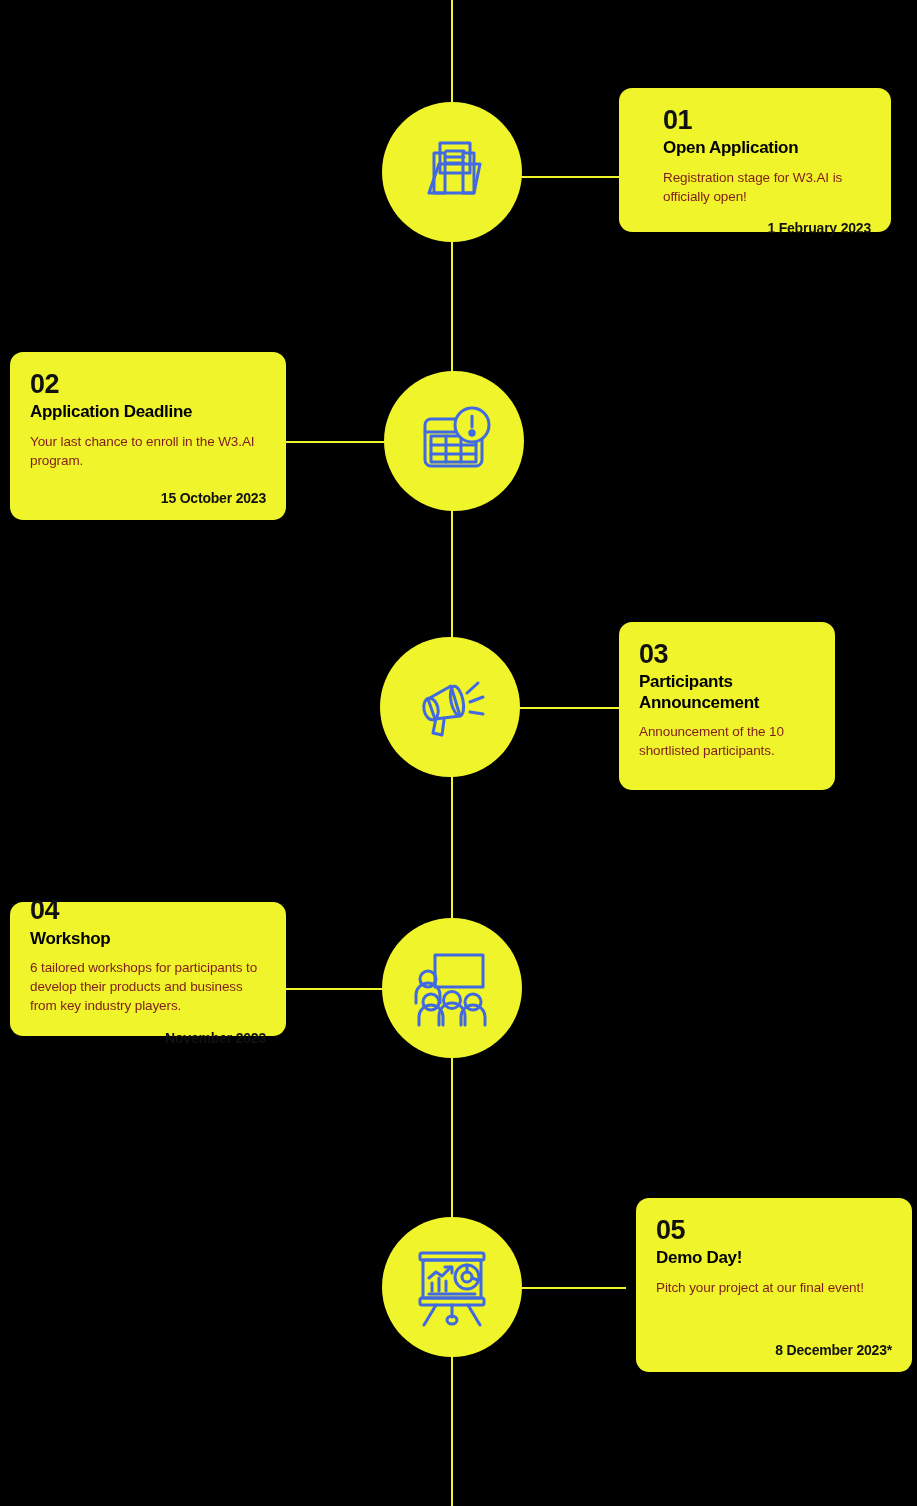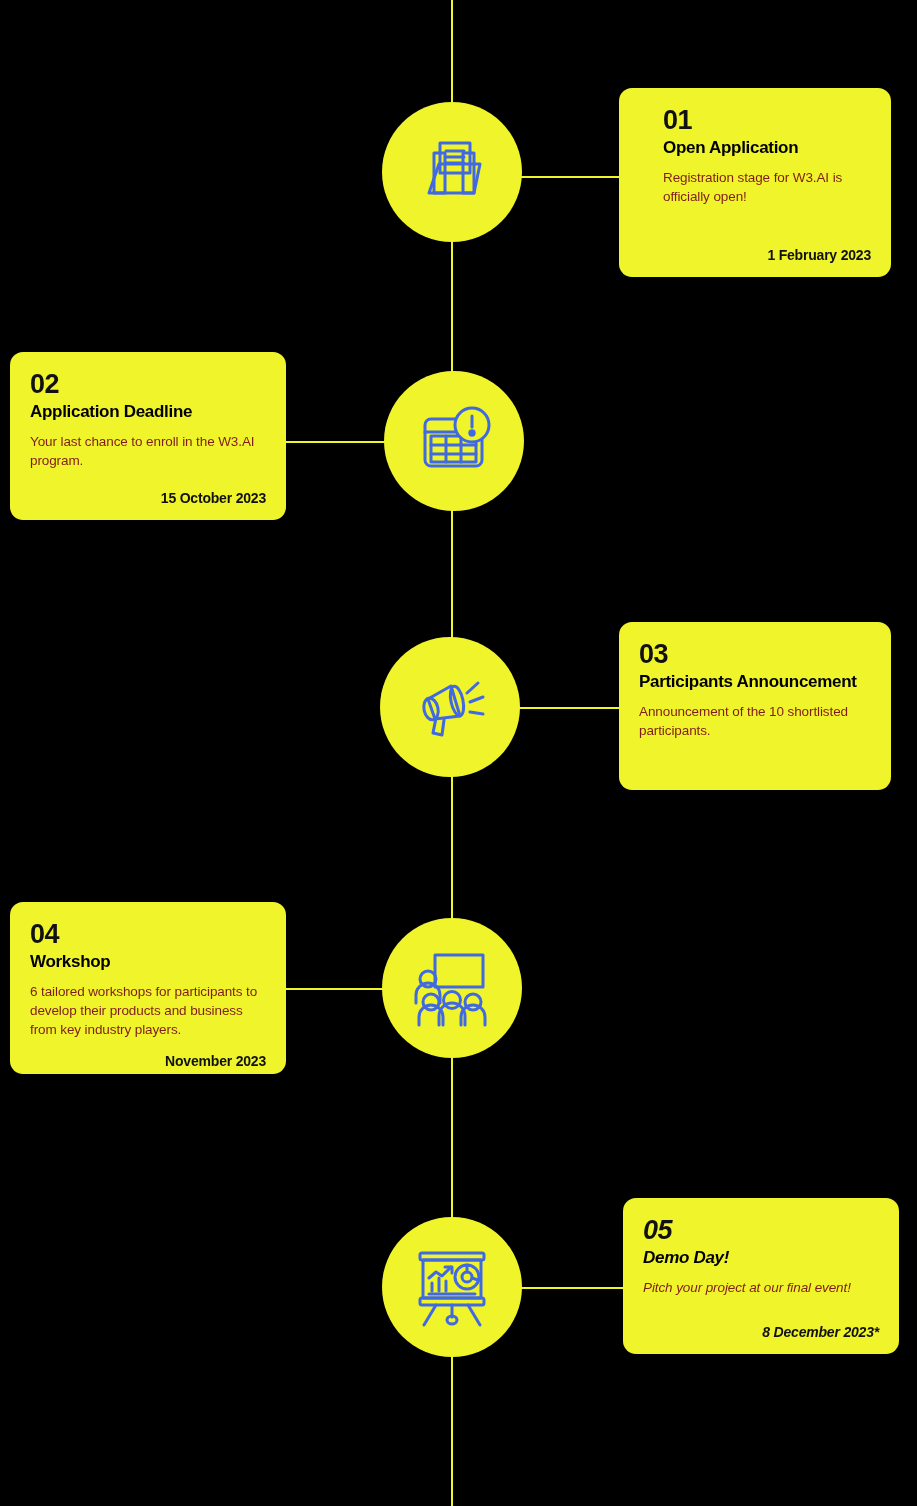--- a/index.html
+++ b/index.html
@@ -87,25 +87,25 @@
     font-size: 14px;
     font-weight: bold;
     color: #111111;
     letter-spacing: -0.2px;
     text-align: right;
     margin-top: auto;
     padding-top: 14px;
   }
 
   
-  #card-1 { left: 619px; top: 88px;  width: 272px; height: 189px; padding-left: 44px; }
+  #card-1 { left: 619px; top: 88px;  width: 272px; height: 144px; padding-left: 44px; }
   #card-2 { left: 10px;  top: 352px; width: 276px; height: 168px; justify-content: space-between; }
-  #card-3 { left: 619px; top: 622px; width: 272px; height: 168px; }
-  #card-4 { left: 10px;  top: 902px; width: 276px; height: 172px; }
-  #card-5 { left: 623px; top: 1198px; width: 276px; height: 156px; font-style: italic; }
+  #card-3 { left: 619px; top: 622px; width: 216px; height: 168px; }
+  #card-4 { left: 10px;  top: 902px; width: 276px; height: 134px; justify-content: center; }
+  #card-5 { left: 636px; top: 1198px; width: 276px; height: 174px; }
 
   
   #node-1 { left: 382px; top: 102px; }
   #node-2 { left: 384px; top: 371px; }
   #node-3 { left: 380px; top: 637px; }
   #node-4 { left: 382px; top: 918px; }
   #node-5 { left: 382px; top: 1217px; }
 
   
   #conn-1 { left: 512px; top: 176px; width: 110px; }

